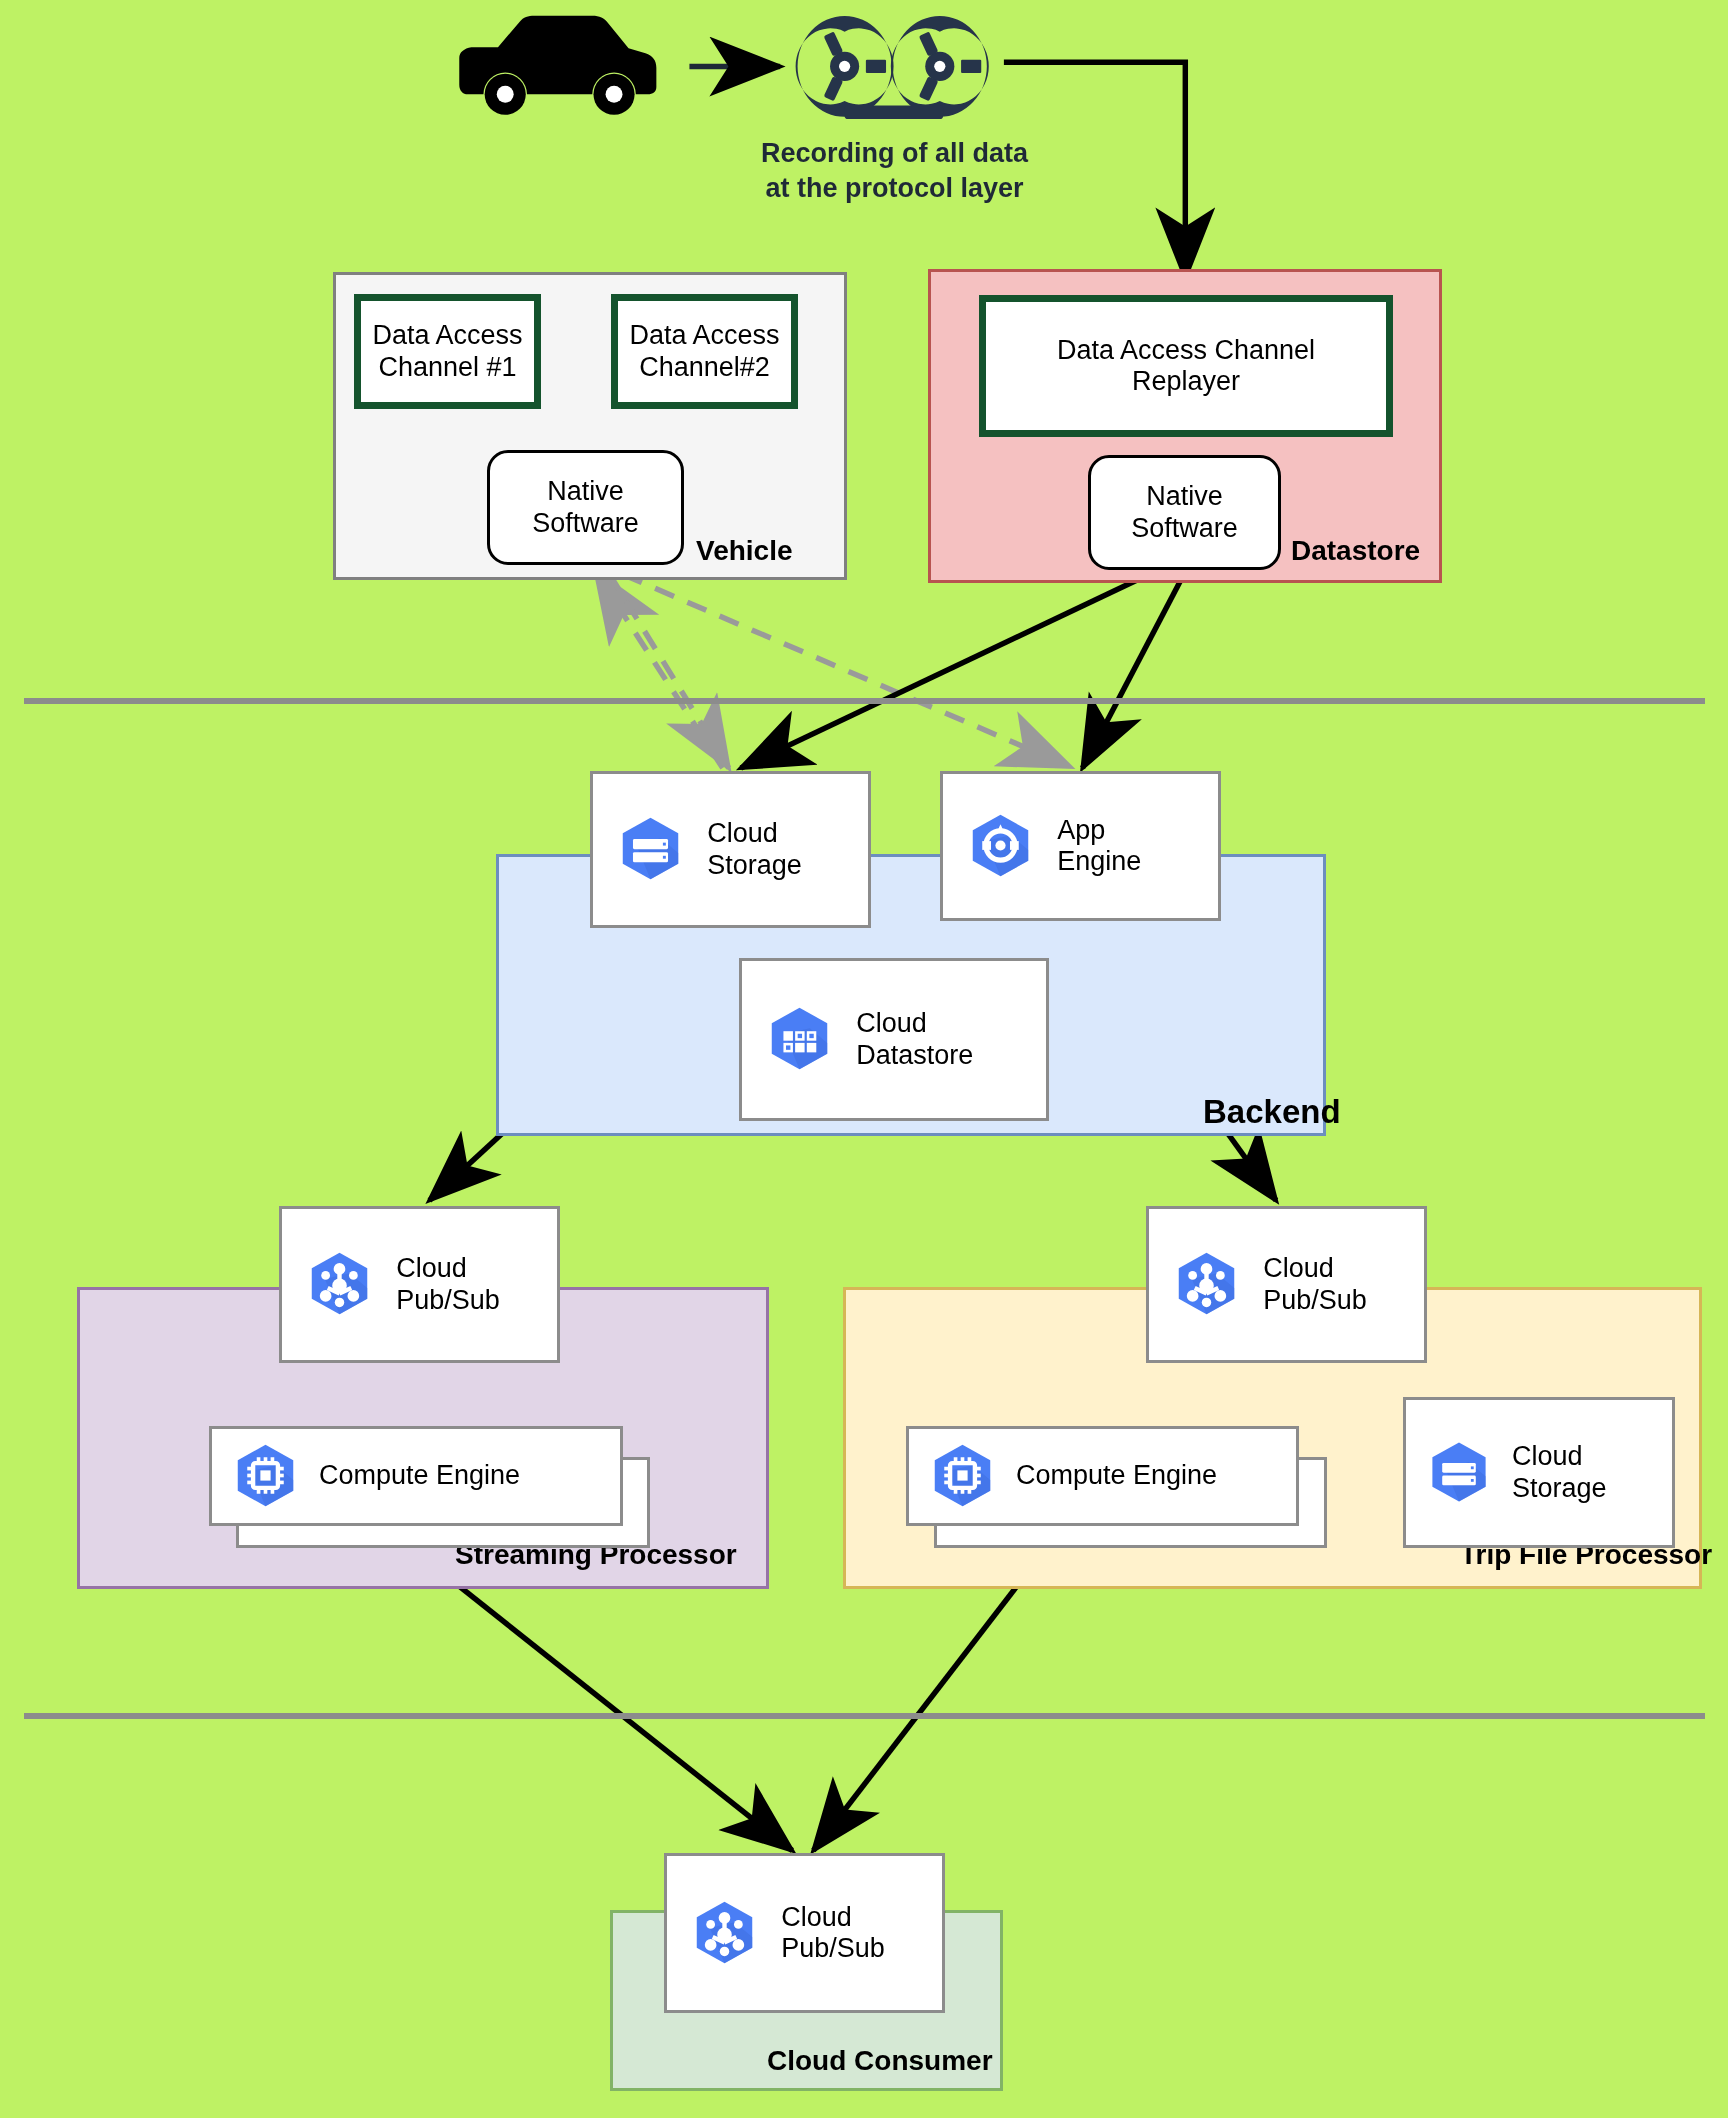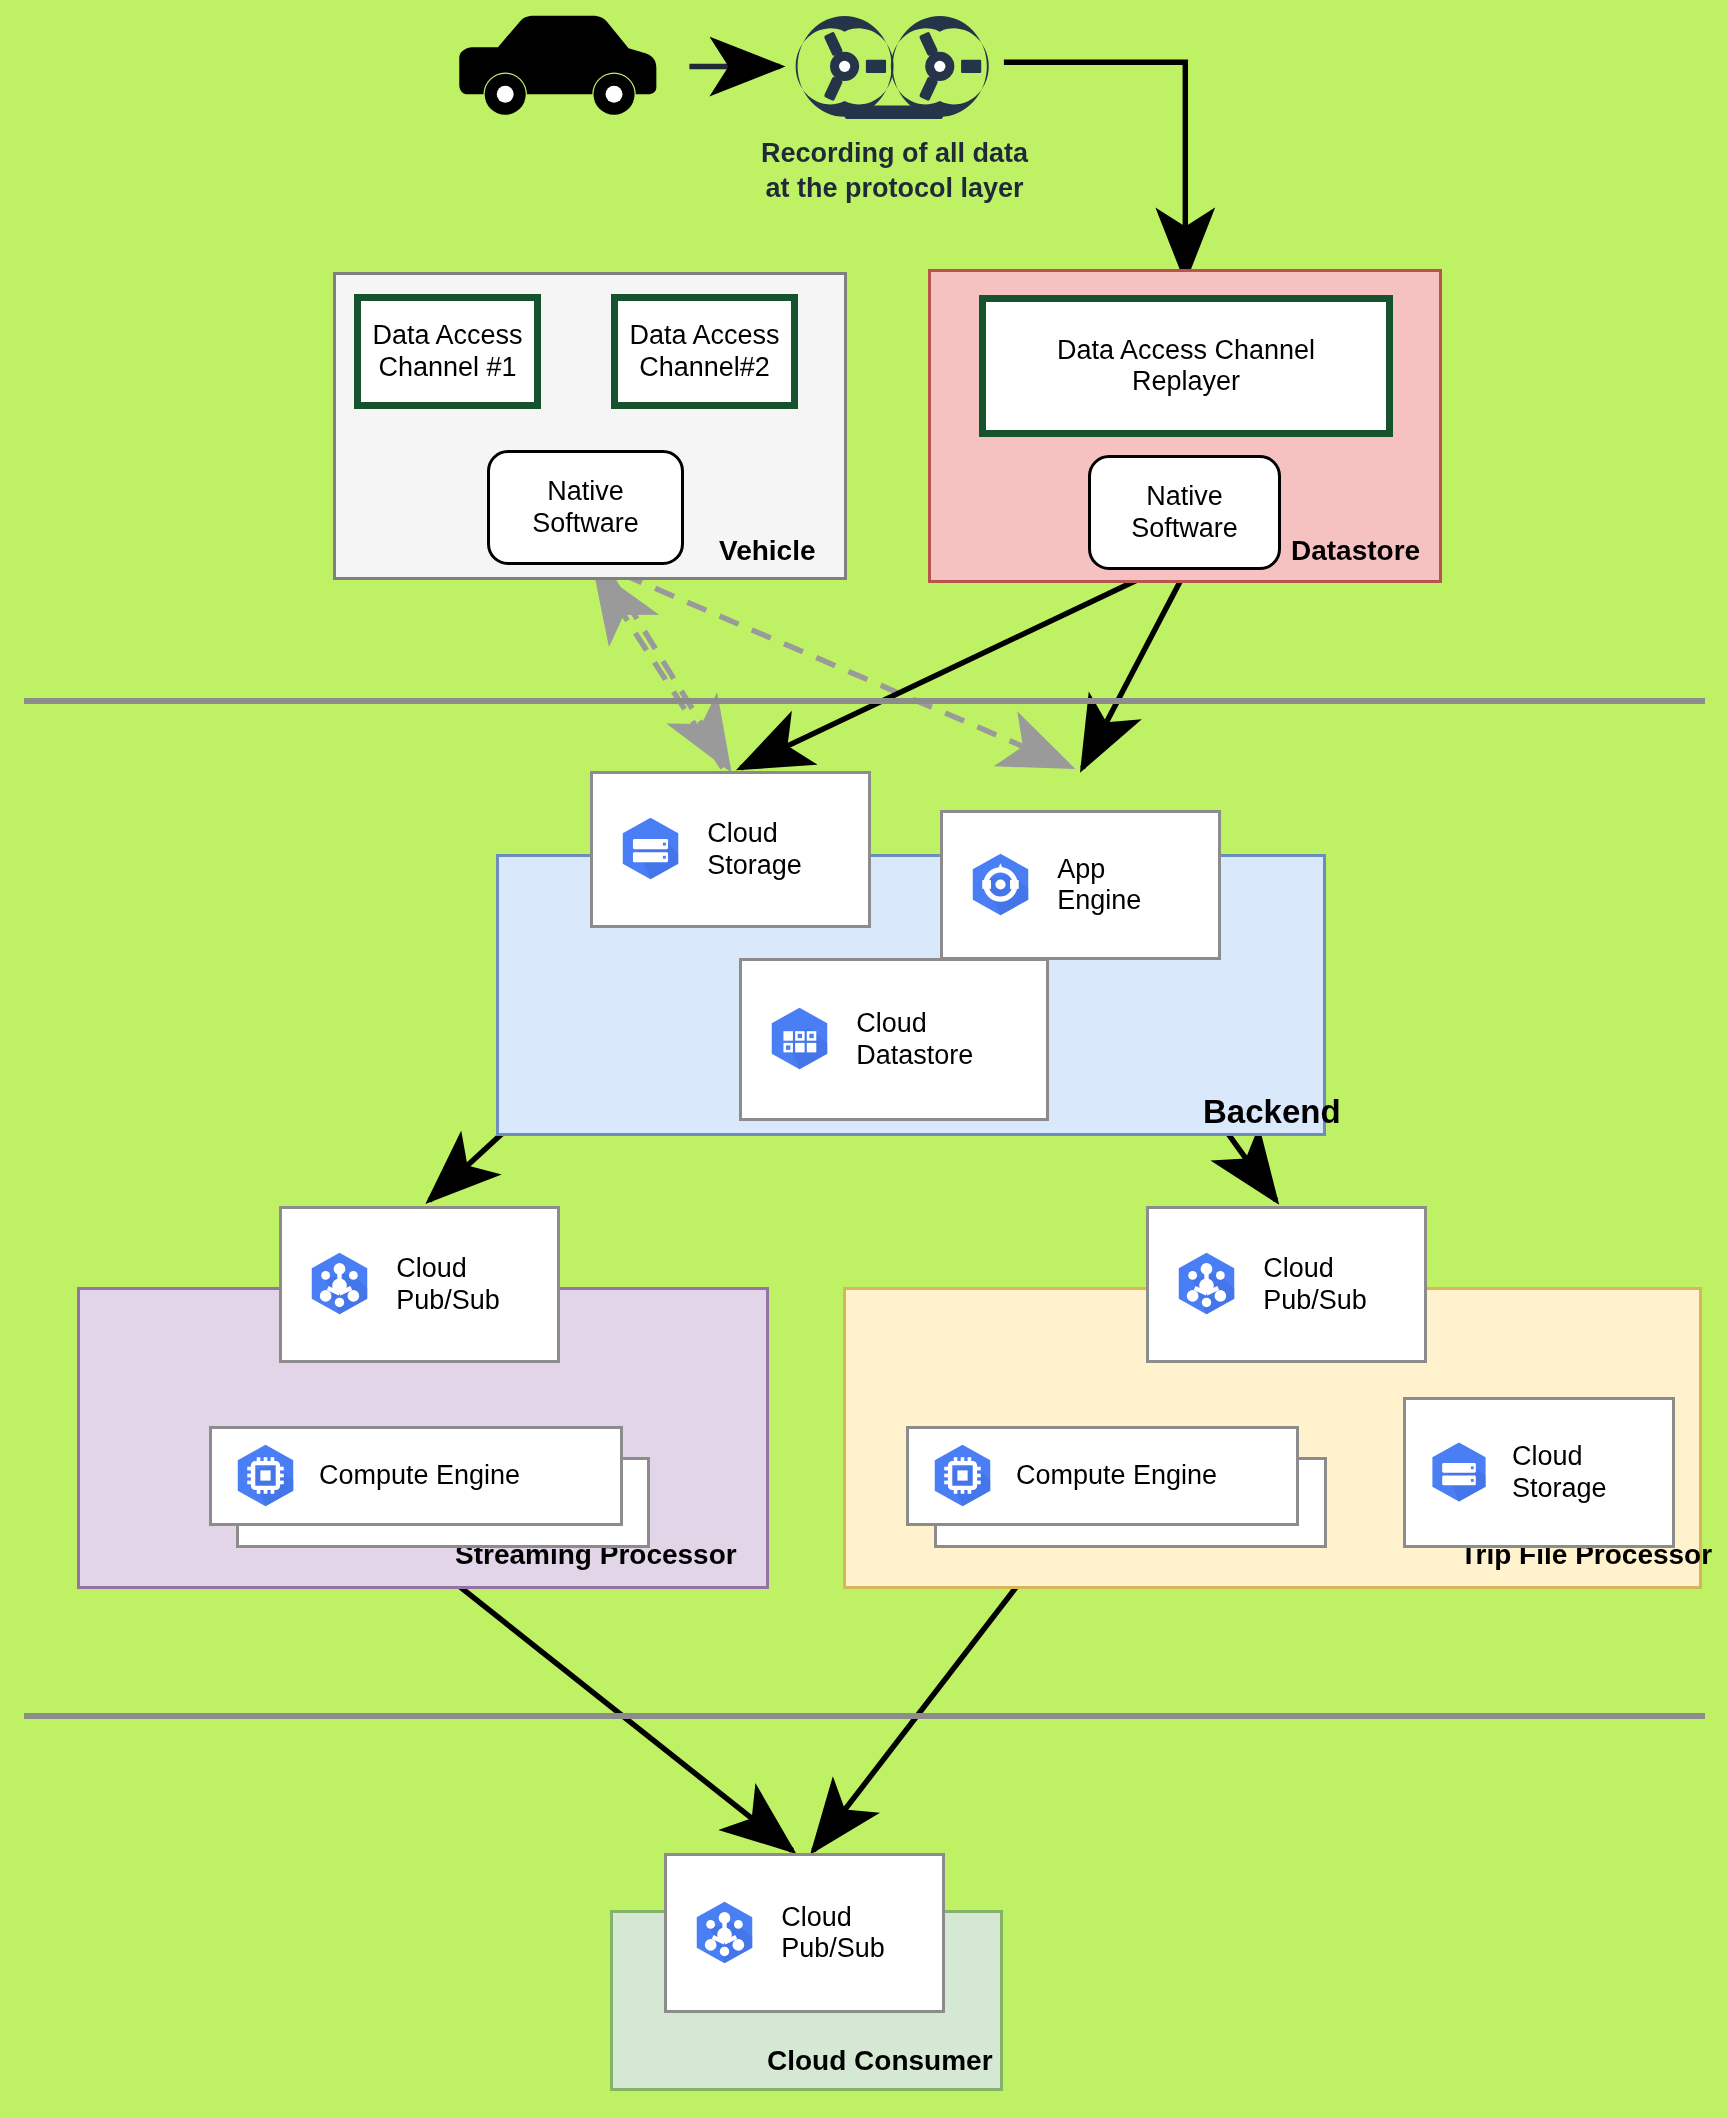--- a/index.html
+++ b/index.html
@@ -117,21 +117,21 @@
         <rect x="125" y="63" width="10" height="20" rx="2" transform="rotate(25 130 73)"></rect>
         <rect x="55" y="88" width="88" height="12" rx="3"></rect>
       </g>
     </svg>
   </div>
 
   <div class="caption" style="left:671px;top:136px;width:447px;">Recording of all data
 at the protocol layer</div>
 
   <div class="grp" style="left:333px;top:272px;width:514px;height:308px;background:#f5f5f5;border:3px solid #808080;"></div>
-  <div class="grp-label" style="left:719px;top:535px;font-size:28px;">Vehicle</div>
+  <div class="grp-label" style="left:696px;top:535px;font-size:28px;">Vehicle</div>
 
   <div class="node plain centered" style="left:354px;top:294px;width:187px;height:115px;">
     <span class="label">Data Access
 Channel #1</span>
   </div>
   <div class="node plain centered" style="left:611px;top:294px;width:187px;height:115px;">
     <span class="label">Data Access
 Channel#2</span>
   </div>
   <div class="node rounded centered" style="left:487px;top:450px;width:197px;height:115px;">
@@ -164,21 +164,21 @@
         <rect x="26" y="37" width="48" height="14" rx="2" fill="#fff"></rect>
         <rect x="67" y="42" width="4" height="4" fill="#4a7ef5"></rect>
         <rect x="26" y="55" width="48" height="14" rx="2" fill="#fff"></rect>
         <rect x="67" y="60" width="4" height="4" fill="#4a7ef5"></rect>
       </svg>
     </span>
     <span class="svc-label">Cloud
 Storage</span>
   </div>
 
-  <div class="node" style="left:940px;top:771px;width:281px;height:150px;padding-left:20.6px;gap:20.6px;margin-top:39px;">
+  <div class="node" style="left:940px;top:771px;width:281px;height:150px;padding-left:20.6px;gap:20.6px;">
     <span class="gicon">
       <svg viewBox="0 0 100 100" width="73" height="73">
         <polygon points="50,8 88,29 88,71 50,92 12,71 12,29" fill="#4a7ef5"></polygon>
         <polygon points="50,92 88,71 88,56 64,36 30,44" fill="#3f6fe0" opacity="0.55"></polygon>
         <circle cx="50" cy="50" r="20" fill="none" stroke="#fff" stroke-width="7"></circle>
         <circle cx="50" cy="50" r="7" fill="#fff"></circle>
         <polygon points="50,21 55,32 45,32" fill="#fff"></polygon>
         <rect x="25" y="44" width="12" height="12" fill="#fff"></rect>
         <rect x="63" y="44" width="12" height="12" fill="#fff"></rect>
       </svg>

